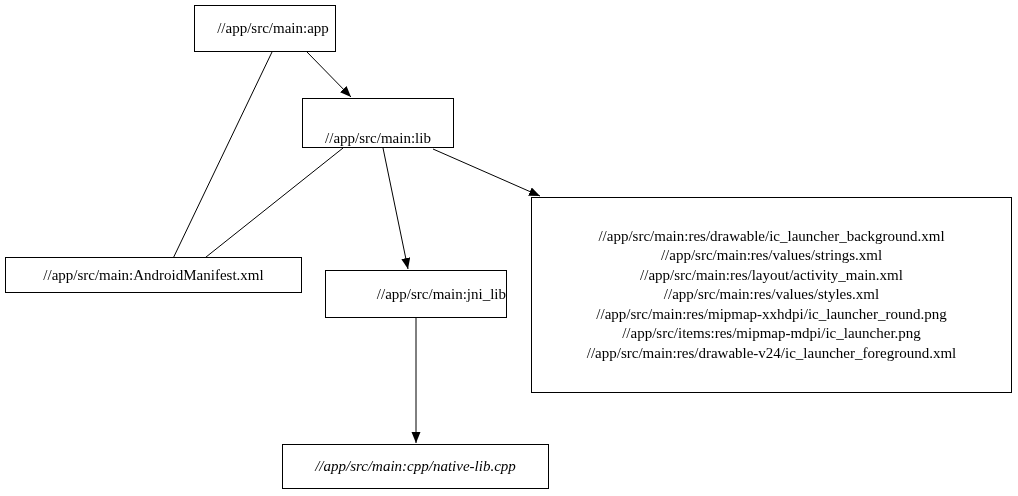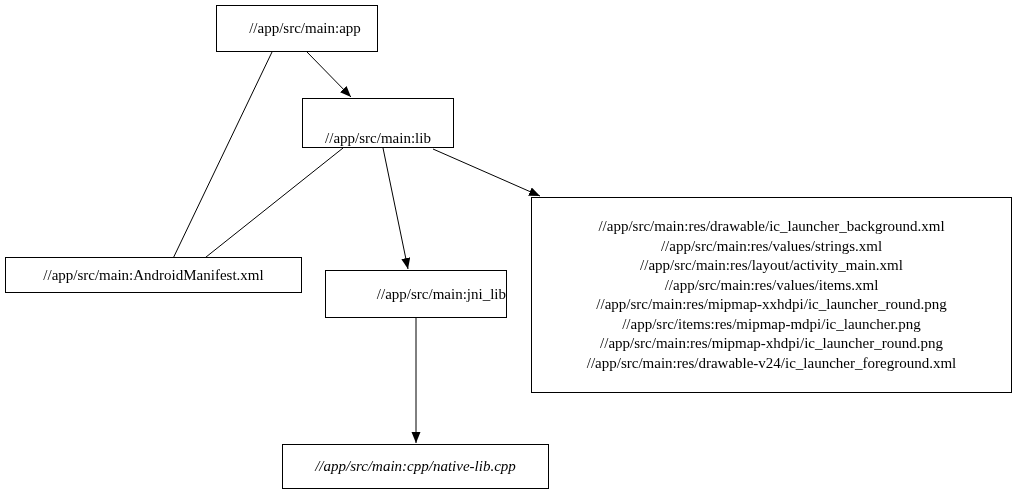--- a/index.html
+++ b/index.html
@@ -37,21 +37,21 @@
     justify-content: center;
     font-size: 15px;
     white-space: nowrap;
     text-align: center;
   }
   .node.multiline {
     flex-direction: column;
     line-height: 19.5px;
   }
   
-  #node-app        { left: 216px; top: 5px;   width: 162px; height: 47px; padding-left: 16px; }
+  #node-app        { left: 194px; top: 5px;   width: 142px; height: 47px; padding-left: 16px; }
   #node-lib        { left: 302px; top: 98px;  width: 152px; height: 50px; align-items: flex-end; }
   #node-manifest   { left: 5px;   top: 257px; width: 297px; height: 36px; }
   #node-jni-lib    { left: 325px; top: 270px; width: 182px; height: 48px; justify-content: flex-end; }
   #node-res        { left: 531px; top: 197px; width: 481px; height: 196px; }
   #node-cpp        { left: 282px; top: 444px; width: 267px; height: 45px; font-style: italic; }
 </style>
 </head>
 <body>
 
 <div class="canvas">
@@ -83,24 +83,23 @@
   </div>
 
   <div class="node" id="node-jni-lib">
     <span>//app/src/main:jni_lib</span>
   </div>
 
   <div class="node multiline" id="node-res">
     <div>//app/src/main:res/drawable/ic_launcher_background.xml</div>
     <div>//app/src/main:res/values/strings.xml</div>
     <div>//app/src/main:res/layout/activity_main.xml</div>
-    <div>//app/src/main:res/values/items.xml</div>
+    <div>//app/src/main:res/values/styles.xml</div>
     <div>//app/src/main:res/mipmap-xxhdpi/ic_launcher_round.png</div>
     <div>//app/src/items:res/mipmap-mdpi/ic_launcher.png</div>
-    <div>//app/src/main:res/mipmap-xhdpi/ic_launcher_round.png</div>
     <div>//app/src/main:res/drawable-v24/ic_launcher_foreground.xml</div>
   </div>
 
   <div class="node" id="node-cpp">
     <span>//app/src/main:cpp/native-lib.cpp</span>
   </div>
 
 </div>
 
 </body></html>

